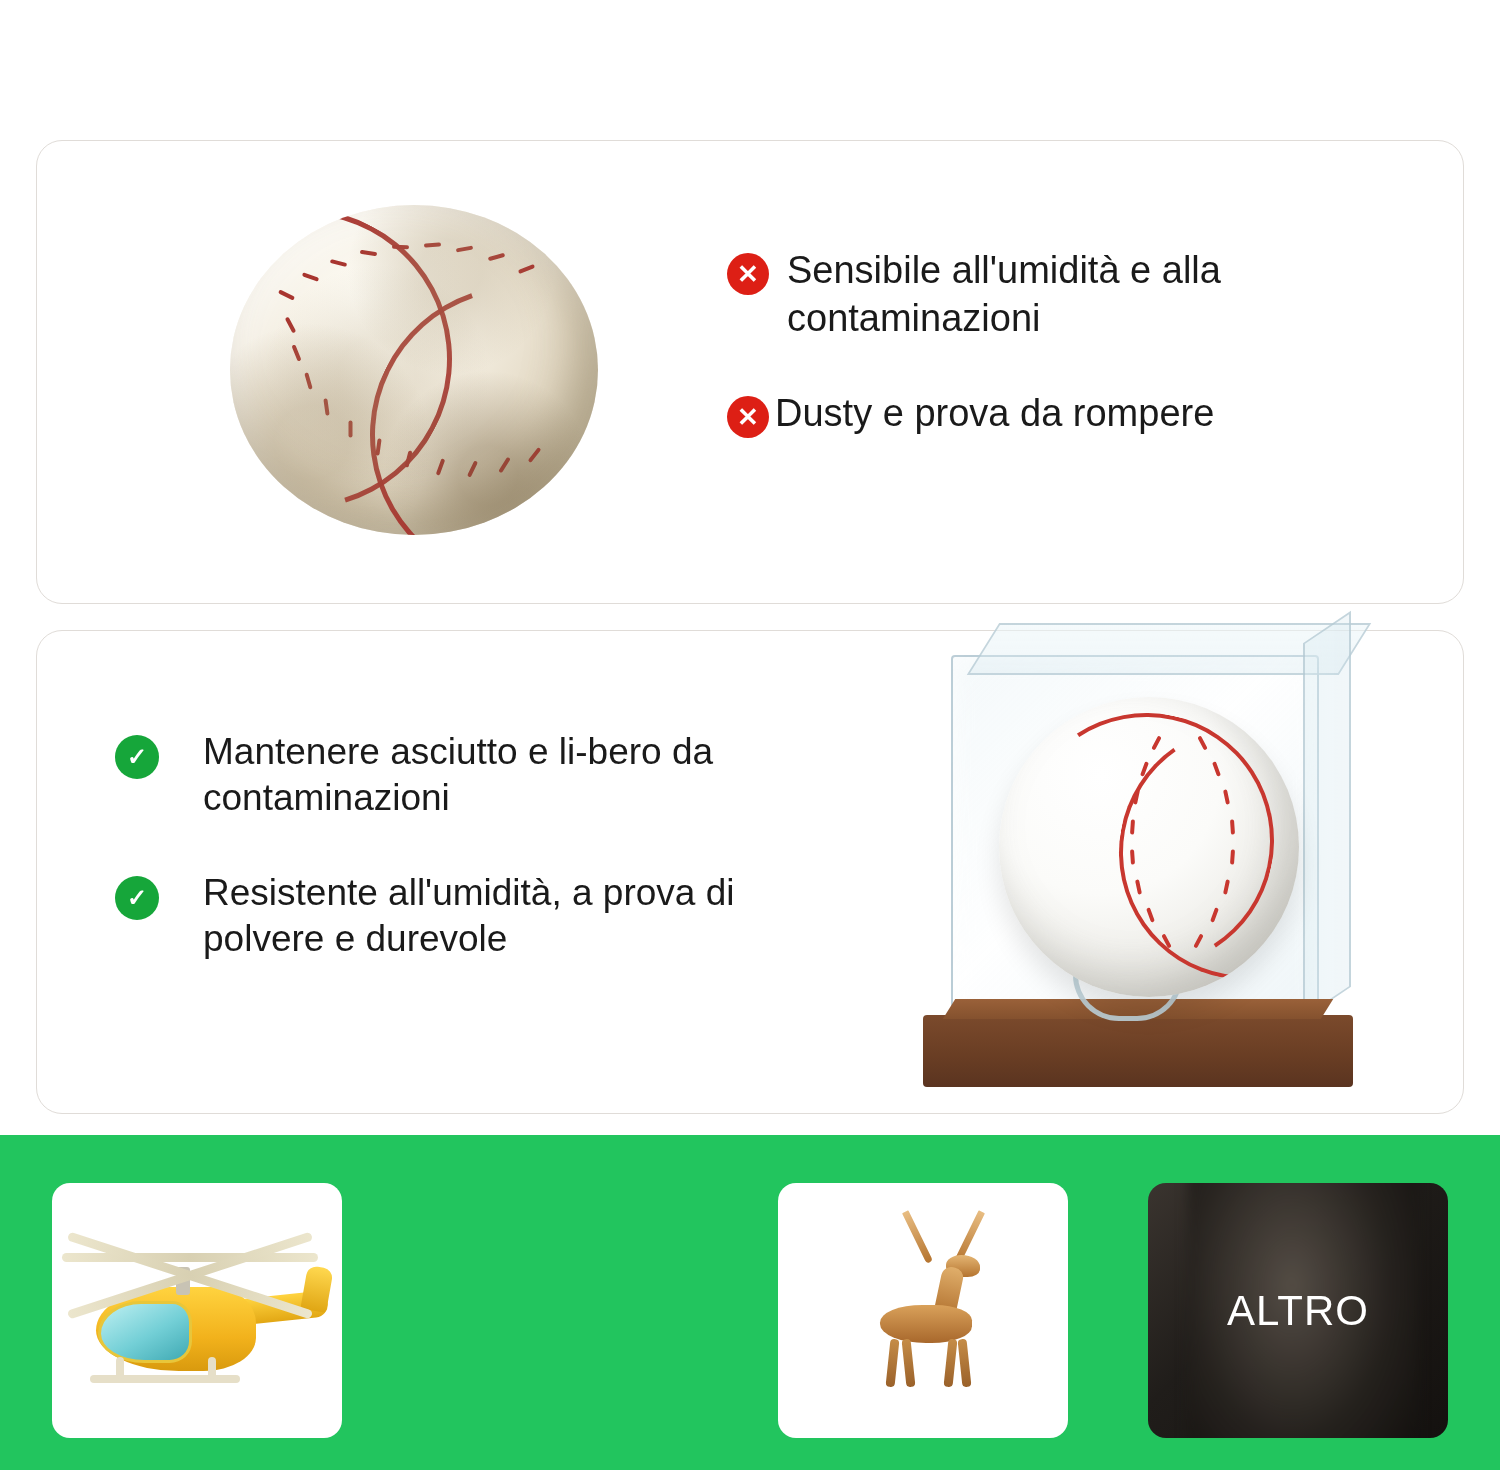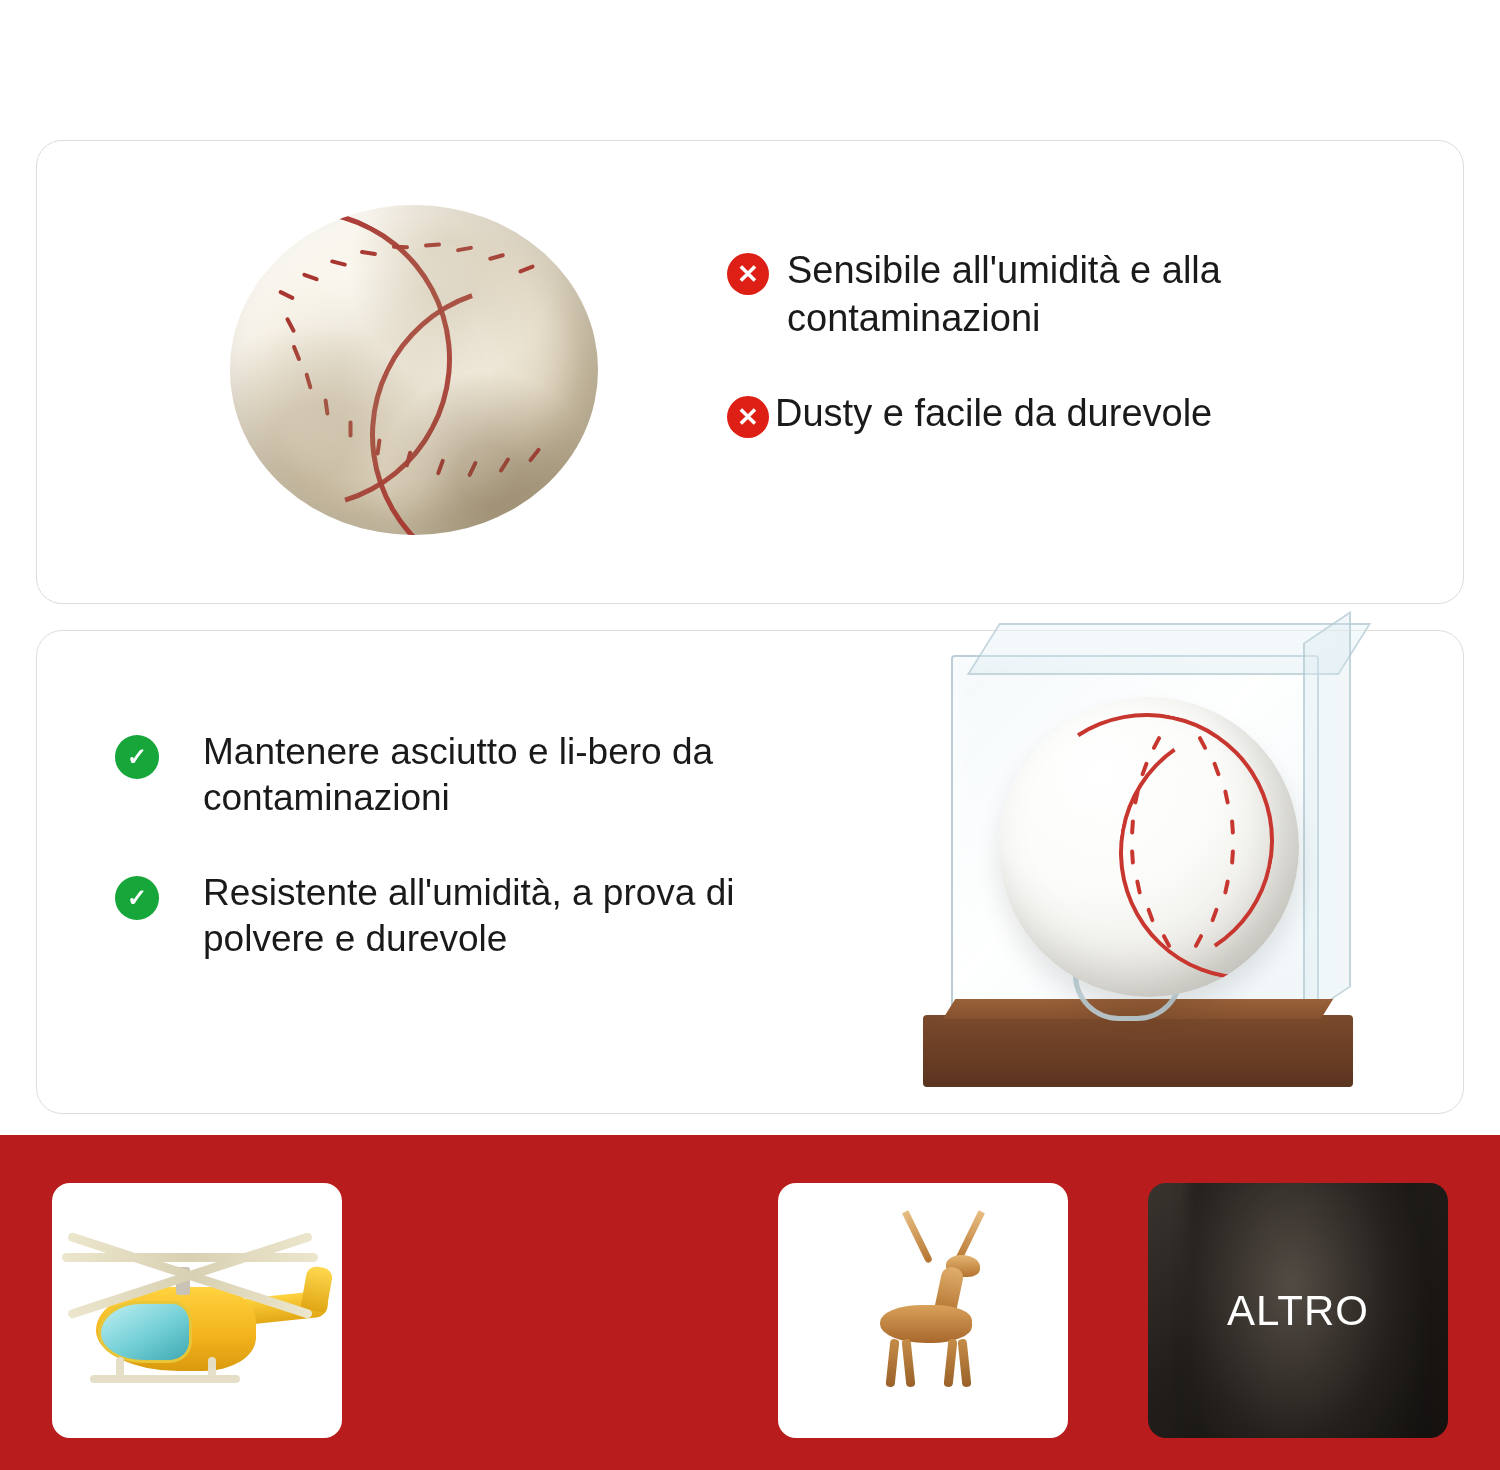--- a/index.html
+++ b/index.html
@@ -221,21 +221,21 @@
     width: 378px; height: 20px;
     background: linear-gradient(180deg, #9a6139, #84512e);
     transform: skewX(-32deg);
   }
 
   
   .thumbs {
     position: absolute;
     left: 0; top: 1135px;
     width: 1500px; height: 335px;
-    background: #b91c1c;
+    background: #22c55e;
   }
   .thumb {
     position: absolute;
     background: #ffffff;
     border-radius: 18px;
     overflow: hidden;
   }
   .thumb-heli { left: 52px; top: 48px; width: 290px; height: 255px; }
   .thumb-deer { left: 778px; top: 48px; width: 290px; height: 255px; }
   .thumb-other {
@@ -381,21 +381,21 @@
       </div>
     </div>
 
     <div class="bullets-right">
       <div class="bullet">
         <div class="badge badge-x">✕</div>
         <div class="bullet-text">Sensibile all'umidità e alla contaminazioni</div>
       </div>
       <div class="bullet tight">
         <div class="badge badge-x">✕</div>
-        <div class="bullet-text">Dusty e facile da durevole</div>
+        <div class="bullet-text">Dusty e prova da rompere</div>
       </div>
     </div>
   </div>
 
   <div class="card card-bottom">
 
     <div class="bullets-left">
       <div class="bullet">
         <div class="badge badge-v">✓</div>
         <div class="bullet-text">Mantenere asciutto e li-bero da contaminazioni</div>

